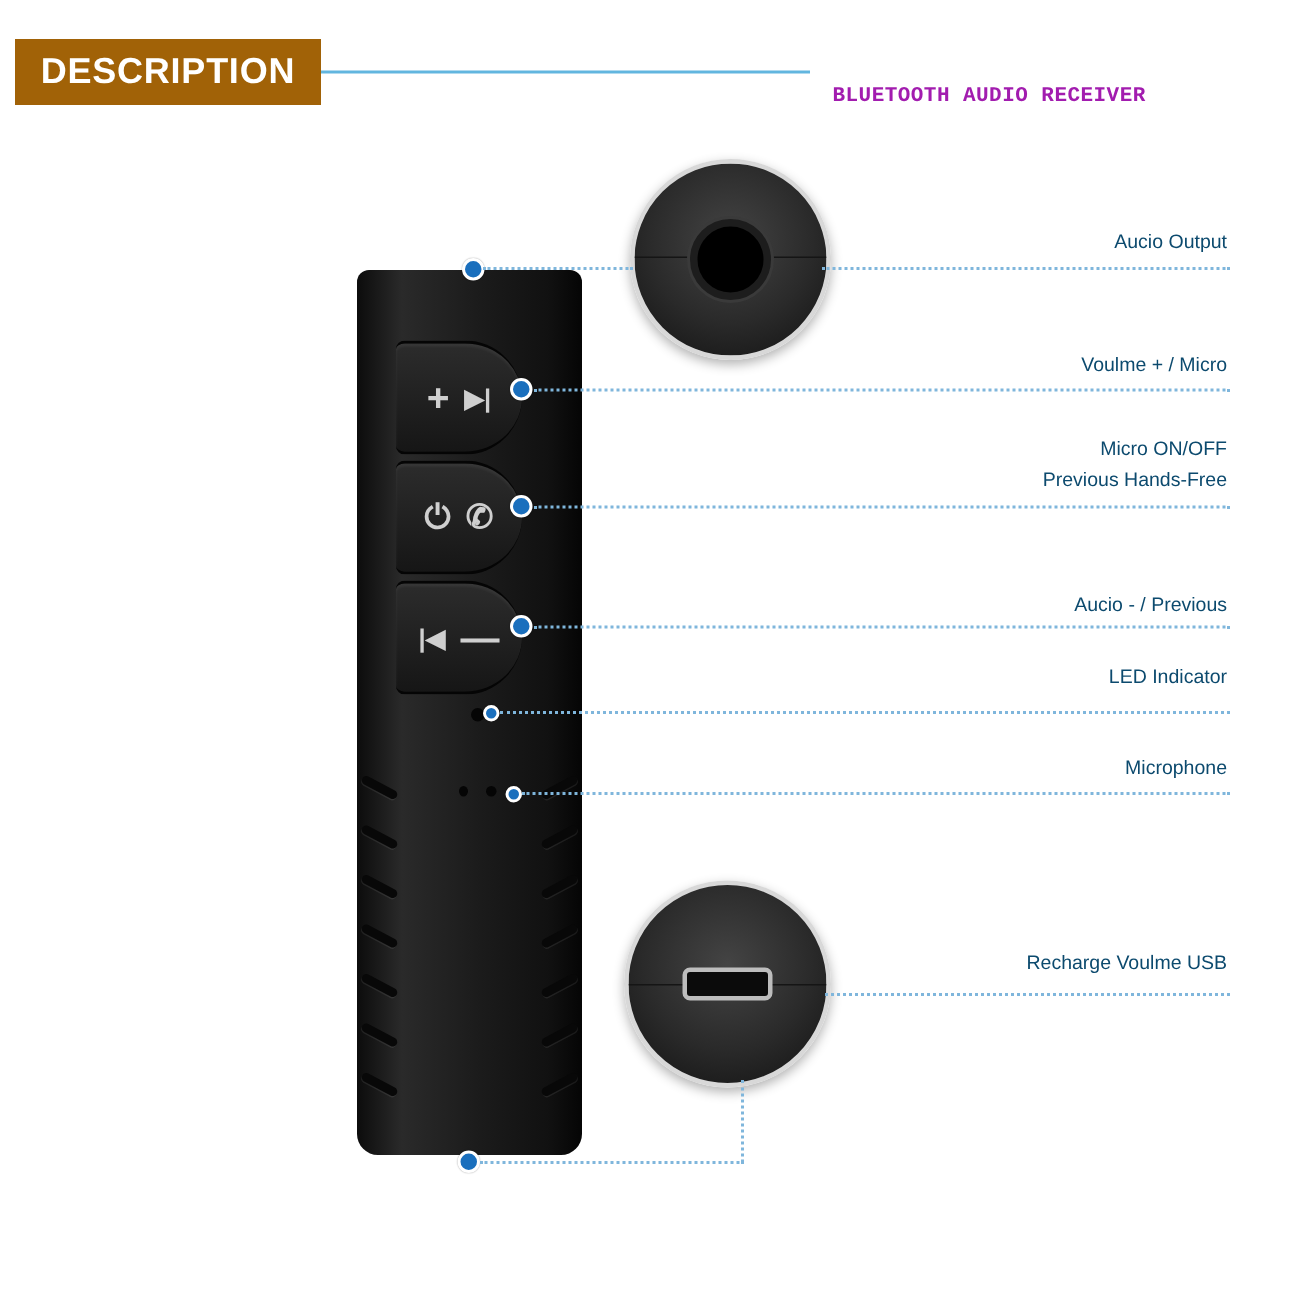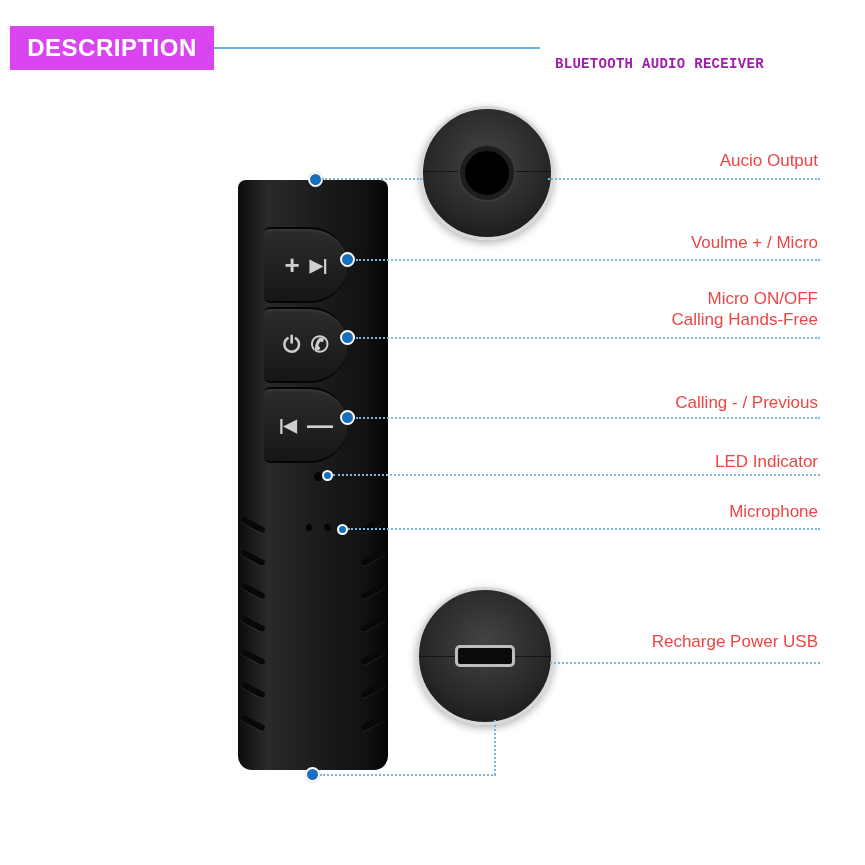--- a/index.html
+++ b/index.html
@@ -1,24 +1,24 @@
 <!DOCTYPE html>
 <html><head>
 <meta charset="utf-8">
 <style>
   html, body { margin:0; padding:0; background:#ffffff; }
   body { width:865px; height:865px; position:relative; overflow:hidden;
          font-family:"Liberation Sans", sans-serif; }
   .abs { position:absolute; }
-  .desc-box { left:10px; top:26px; width:204px; height:44px; background:#d946ef;
+  .desc-box { left:10px; top:26px; width:204px; height:44px; background:#a16207;
               color:#fff; font-size:24px; font-weight:bold; display:flex; align-items:center;
               justify-content:center; letter-spacing:0.5px; }
   .head-line { left:214px; top:47px; width:326px; height:1.5px; background:#62b6df; }
   .head-sub { left:555px; top:56px; color:#a21caf; font-size:14px; font-weight:bold; letter-spacing:0.3px;font-family:Liberation Mono, monospace; }
-  .label { color:#ef4444; font-size:17px; text-align:center; right:47px; line-height:21px; }
+  .label { color:#0c4a6e; font-size:13px; text-align:center; right:47px; line-height:21px; }
   .dline { height:0; border-top:2px dotted #7fb6dc; }
   .vline { width:0; border-left:2px dotted #7fb6dc; }
   .dot { width:11px; height:11px; border-radius:50%; background:#1a6fbd;
          border:2.5px solid #fff; box-shadow:0 0 1px rgba(0,0,0,.4); }
   .dot.small { width:7px; height:7px; border-width:2px; }
   .device { left:238px; top:180px; width:150px; height:590px; border-radius:8px 8px 14px 14px;
             background:linear-gradient(90deg,#0c0c0c 0%,#2a2a2a 20%,#1b1b1b 55%,#111 85%,#050505 100%); }
   .btn { left:26px; width:84px; height:72px; border-radius:6px 40px 40px 6px;
          background:linear-gradient(180deg,#2c2c2c,#161616); border-top:2px solid #050505;
          border-bottom:2px solid #050505; box-shadow:inset 0 2px 2px rgba(255,255,255,0.06);
@@ -91,31 +91,31 @@
 <div class="abs dline" style="left:548px;top:178px;width:272px;"></div>
 <div class="abs label" style="top:150px;">Aucio Output</div>
 
 <div class="abs dot" style="left:340px;top:252px;"></div>
 <div class="abs dline" style="left:356px;top:259px;width:464px;"></div>
 <div class="abs label" style="top:232px;">Voulme + / Micro</div>
 
 <div class="abs dot" style="left:340px;top:330px;"></div>
 <div class="abs dline" style="left:356px;top:337px;width:464px;"></div>
 <div class="abs label" style="top:288px;">Micro ON/OFF</div>
-<div class="abs label" style="top:309px;">Calling Hands-Free</div>
+<div class="abs label" style="top:309px;">Previous Hands-Free</div>
 
 <div class="abs dot" style="left:340px;top:410px;"></div>
 <div class="abs dline" style="left:356px;top:417px;width:464px;"></div>
-<div class="abs label" style="top:392px;">Calling -  / Previous</div>
+<div class="abs label" style="top:392px;">Aucio -  / Previous</div>
 
 <div class="abs dot small" style="left:322px;top:470px;"></div>
 <div class="abs dline" style="left:333px;top:474px;width:487px;"></div>
-<div class="abs label" style="top:451px;margin-left:24px;">LED Indicator</div>
+<div class="abs label" style="top:440px;margin-left:24px;">LED Indicator</div>
 
 <div class="abs dot small" style="left:337px;top:524px;"></div>
 <div class="abs dline" style="left:348px;top:528px;width:472px;"></div>
 <div class="abs label" style="top:501px;">Microphone</div>
 
 <div class="abs dot" style="left:305px;top:767px;"></div>
 <div class="abs dline" style="left:320px;top:774px;width:176px;"></div>
 <div class="abs vline" style="left:494px;top:720px;height:55px;"></div>
 <div class="abs dline" style="left:550px;top:662px;width:270px;"></div>
-<div class="abs label" style="top:631px;">Recharge Power USB</div>
+<div class="abs label" style="top:631px;">Recharge Voulme USB</div>
 
 </body></html>

